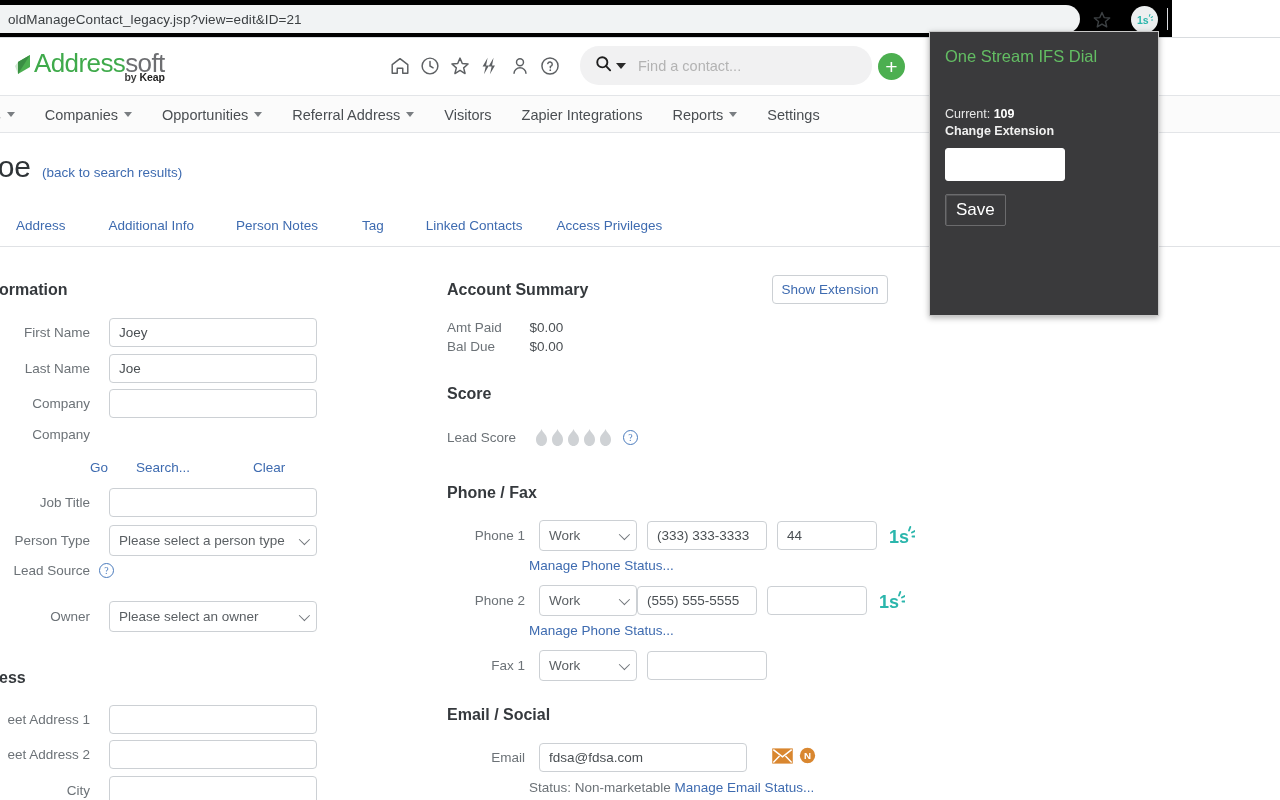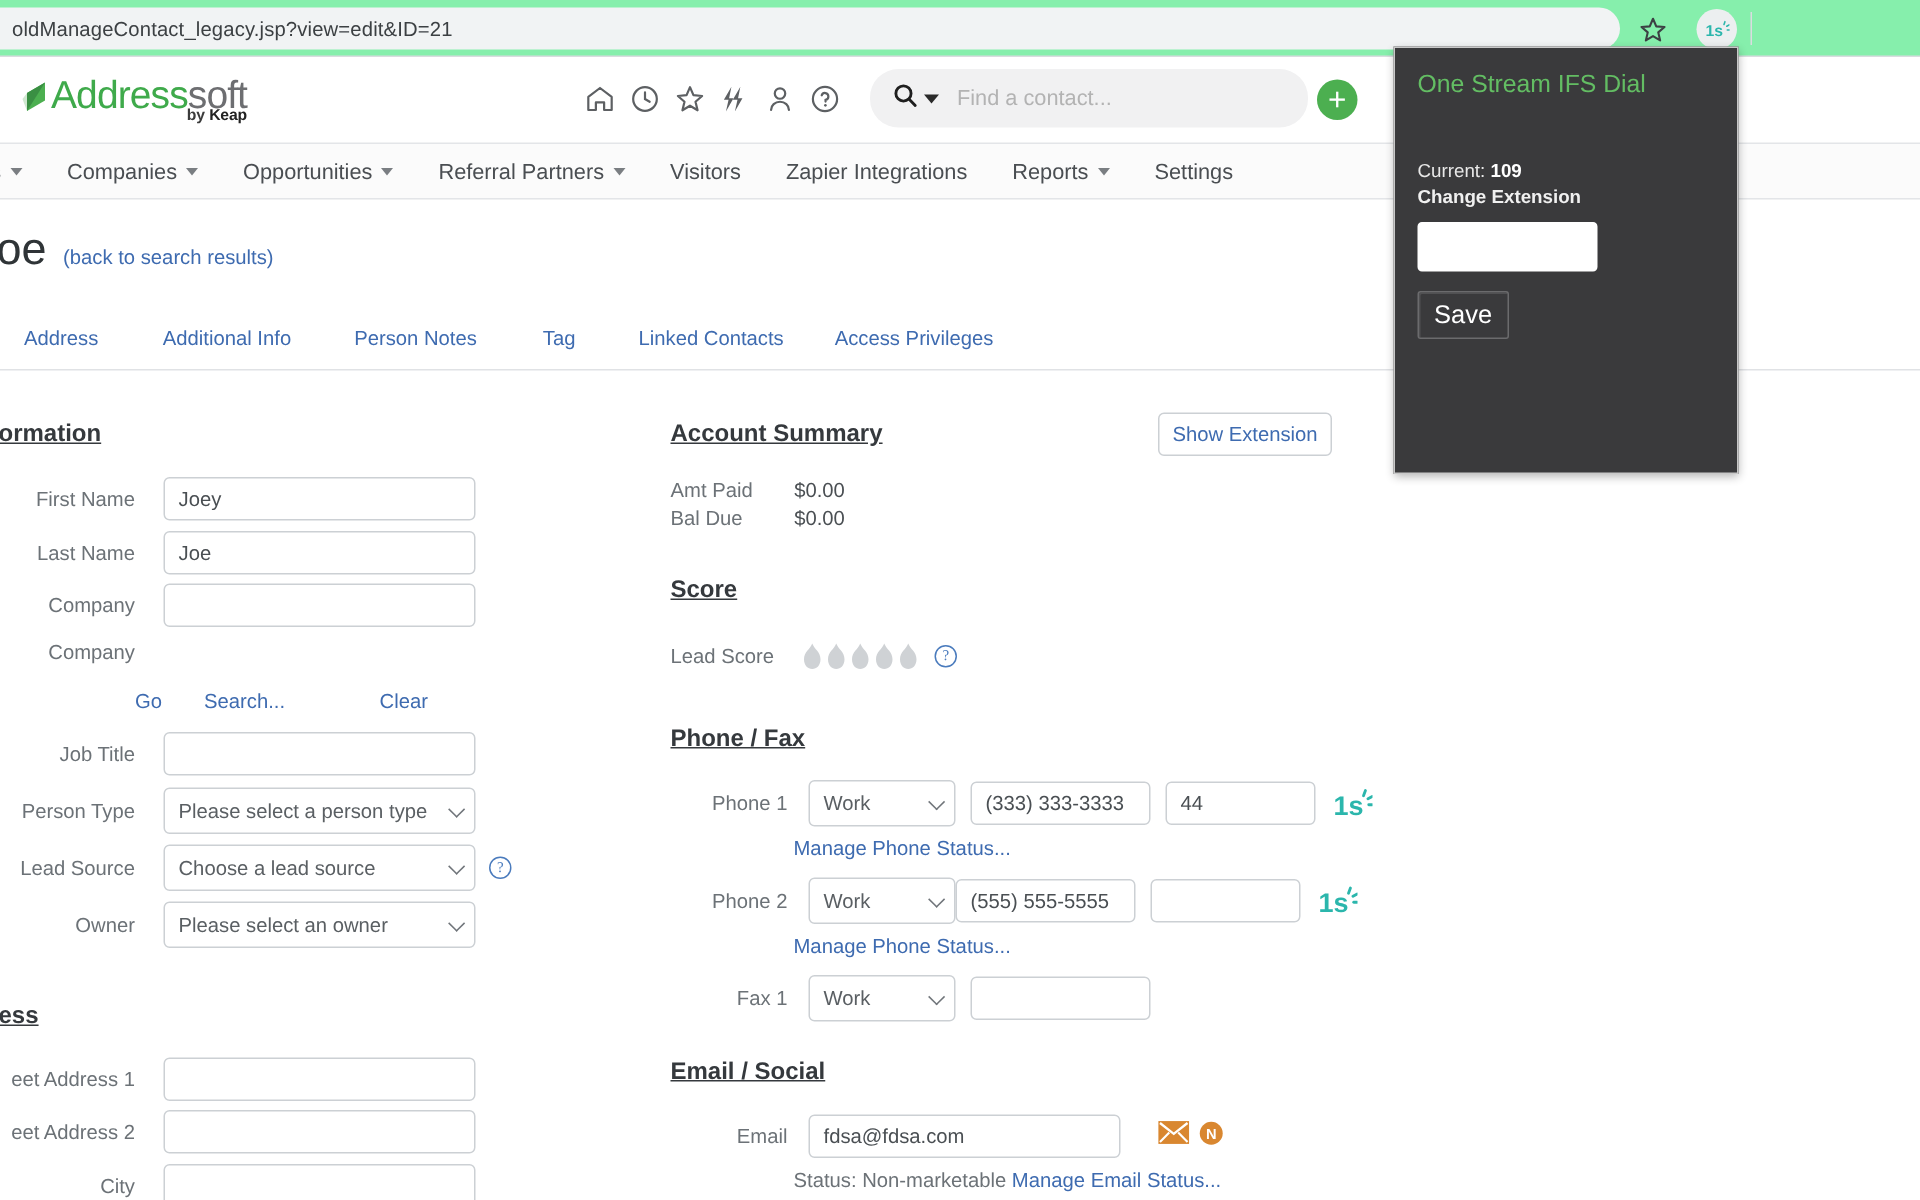--- a/index.html
+++ b/index.html
@@ -6,22 +6,22 @@
   html, body {
     margin: 0; padding: 0;
     width: 1280px; height: 800px;
     overflow: hidden;
     background: #ffffff;
     font-family: "Liberation Sans", sans-serif;
   }
 
   
   #browser-chrome {
-    position: absolute; left: 0; top: 0; width: 1280px; height: 38px;
-    background: #86efac;
+    position: absolute; left: 0; top: 0; width: 1172px; height: 38px;
+    background: #000000;
   }
   #omnibox {
     position: absolute; left: -60px; top: 5px; width: 1140px; height: 28px;
     background: #f1f3f4; border-radius: 14px;
     display: flex; align-items: center;
   }
   #omnibox-url {
     padding-left: 68px; font-size: 13.5px; color: #3c4043;
     white-space: nowrap; letter-spacing: .1px;
   }
@@ -134,21 +134,21 @@
     position: absolute; left: 0; top: 218px; width: 1280px; height: 29px;
     border-bottom: 1px solid #e0e2e5;
     display: flex; align-items: flex-start;
   }
   .tab {
     font-size: 13.5px; color: #3e6bb0; cursor: pointer; white-space: nowrap;
   }
 
   
   .section-head {
-    font-size: 16px; font-weight: bold; color: #35393d; text-decoration: underline;
+    font-size: 16px; font-weight: bold; color: #35393d;
   }
   .field-row {
     position: absolute; display: flex; align-items: center;
   }
   .field-label {
     font-size: 13.5px; color: #6c7277; text-align: right;
   }
   .txt {
     height: 29px; border: 1px solid #ccd0d4; border-radius: 4px;
     background: #fff; font-size: 13.5px; color: #4a4f53;
@@ -335,21 +335,21 @@
     </div>
     <div class="nav-item">
       <span>Companies</span>
       <span class="nav-caret"></span>
     </div>
     <div class="nav-item">
       <span>Opportunities</span>
       <span class="nav-caret"></span>
     </div>
     <div class="nav-item">
-      <span>Referral Partners</span>
+      <span>Referral Address</span>
       <span class="nav-caret"></span>
     </div>
     <div class="nav-item">
       <span>Visitors</span>
     </div>
     <div class="nav-item">
       <span>Zapier Integrations</span>
     </div>
     <div class="nav-item">
       <span>Reports</span>
@@ -403,24 +403,20 @@
 </div>
 <div class="field-row" style="left:-80px; top:525px;">
   <span class="field-label" style="width:170px;">Person Type</span>
   <div class="sel" style="width:208px;margin-left:19px;">
     <span>Please select a person type</span>
     <span class="sel-caret"></span>
   </div>
 </div>
 <div class="field-row" style="left:-80px; top:563px;">
   <span class="field-label" style="width:170px;">Lead Source</span>
-  <div class="sel" style="width:208px;margin-left:19px;">
-    <span>Choose a lead source</span>
-    <span class="sel-caret"></span>
-  </div>
   <span class="help-icon" style="margin-left:9px;">?</span>
 </div>
 <div class="field-row" style="left:-80px; top:601px;">
   <span class="field-label" style="width:170px;">Owner</span>
   <div class="sel" style="width:208px;margin-left:19px;">
     <span>Please select an owner</span>
     <span class="sel-caret"></span>
   </div>
 </div>
 

